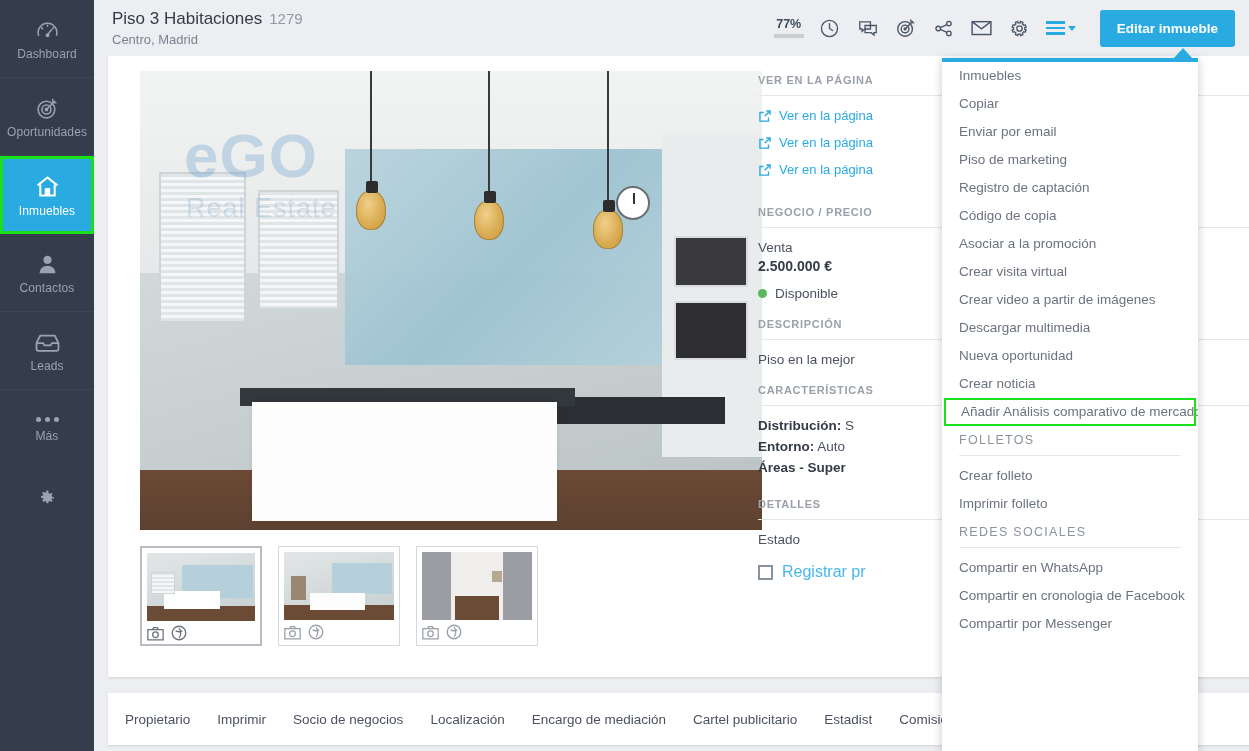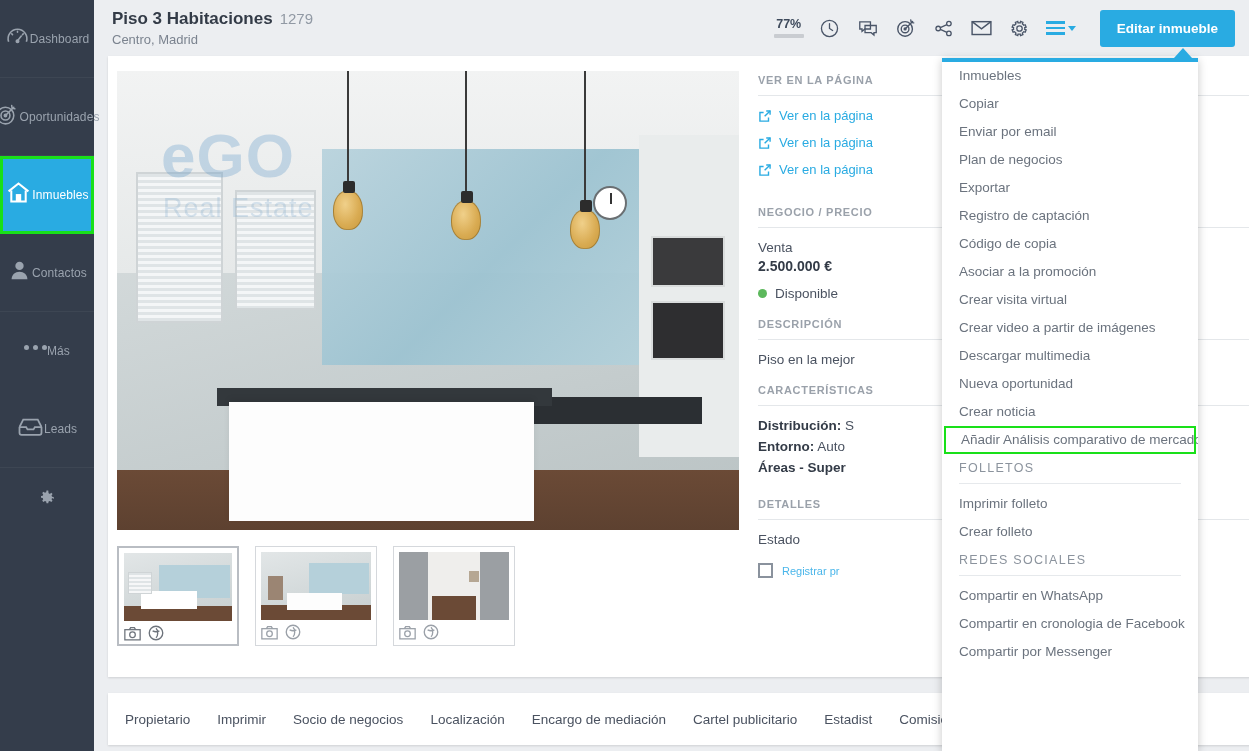--- a/index.html
+++ b/index.html
@@ -14,21 +14,21 @@
   
   .sidebar {
     width: 94px; height: 751px;
     background: #343d4b;
     flex: 0 0 94px;
     position: relative;
     z-index: 5;
   }
   .side-item {
     height: 78px;
-    display: flex; flex-direction: row;
+    display: flex; flex-direction: column;
     align-items: center; justify-content: center;
     color: #9aa3ae;
     font-size: 12px;
     border-bottom: 1px solid #3d4653;
     cursor: pointer;
     position: relative;
   }
   .side-item .ico { margin-bottom: 5px; display:block; line-height: 0; }
   .side-item .lbl { line-height: 1; letter-spacing: .1px; }
   .side-item.active {
@@ -46,21 +46,21 @@
   
   .main { flex: 1; position: relative; height: 751px; background: #eceef1; }
 
   .topbar {
     height: 56px; display: flex; align-items: center;
     padding: 0 14px 0 18px;
     background: #eceef1;
   }
   .title-block { flex: 1; }
   .title-line { display: flex; align-items: baseline; gap: 7px; }
-  .title-main { font-size: 17px; font-weight: bold; color: #333b47; }
+  .title-main { font-size: 17px; font-weight: normal; color: #333b47; }
   .title-ref { font-size: 15px; color: #9199a4; }
   .title-sub { font-size: 13px; color: #7b838f; margin-top: 3px; }
 
   .topicons { display: flex; align-items: center; gap: 14px; }
   .pct-wrap { display:flex; flex-direction:column; align-items:center; cursor:pointer; }
   .pct-val { font-size: 12.5px; font-weight: bold; color: #3e4a5c; line-height:1; }
   .pct-track { width: 30px; height: 4px; background: #c9ccd1; margin-top: 4px; border-radius:1px; overflow:hidden; }
   .pct-fill { height: 100%; background: #d0103a; }
   .tic { width: 24px; height: 24px; display:flex; align-items:center; justify-content:center; cursor:pointer; color:#4a5568; }
   .tic svg { display:block; }
@@ -83,21 +83,21 @@
   .content { position: absolute; top: 56px; left: 0; right: 0; bottom: 0; }
 
   .card {
     position: absolute; left: 14px; top: 0;
     width: 1221px; height: 621px;
     background: #fff;
     box-shadow: 0 1px 2px rgba(0,0,0,.12);
     display: flex;
     overflow: hidden;
   }
-  .gallery { width: 636px; flex: 0 0 636px; padding: 15px 14px 0 9px; }
+  .gallery { width: 636px; flex: 0 0 636px; padding: 15px 14px 0 32px; }
   .hero {
     width: 622px; height: 459px;
     position: relative; overflow: hidden;
     background: linear-gradient(165deg,#dfe3e4 0%, #cfd6d7 40%, #b9c2c3 100%);
   }
   .hero .wm {
     position:absolute; left: 44px; top: 56px;
     font-size: 62px; font-weight: bold; letter-spacing: 1px;
     color: rgba(90,150,200,.30);
     line-height: .95;
@@ -153,21 +153,21 @@
   .d-neg { font-size: 13.5px; color:#4a5260; }
   .d-price { font-size: 14px; font-weight: bold; color:#333b47; margin-top:3px; }
   .d-status { display:flex; align-items:center; gap:8px; margin-top:12px; font-size:13.5px; color:#4a5260;}
   .dot-g { width:9px; height:9px; border-radius:50%; background:#5cb85c; display:block; }
   .d-desc { font-size:13.5px; color:#4a5260; }
   .d-feat { font-size:13.5px; color:#4a5260; margin-bottom:6px; }
   .d-feat b { color:#333b47; }
   .d-estado { font-size:13.5px; color:#4a5260; }
   .chk-row { display:flex; align-items:center; gap:9px; margin-top:16px; }
   .chk { width:15px; height:15px; border:2px solid #8a929d; background:#fff; display:block; }
-  .chk-lbl { font-size:11px; color:#4ab6ea; cursor:pointer; }
+  .chk-lbl { font-size:16px; color:#4ab6ea; cursor:pointer; }
 
   
   .tabbar {
     position: absolute; left: 14px; top: 637px;
     width: 1221px; height: 52px;
     background: #fff; box-shadow: 0 1px 2px rgba(0,0,0,.12);
     display: flex; align-items: center; gap: 27px;
     padding: 0 17px; overflow: hidden;
     font-size: 13.5px; color: #4a5260;
   }
@@ -249,38 +249,38 @@
     <div class="side-item">
       <span class="ico">
         <svg width="25" height="25" viewBox="0 0 24 24" fill="#9aa3ae">
           <circle cx="12" cy="7.6" r="4"></circle>
           <path d="M4.4 20.5c0-4.3 3.4-7.2 7.6-7.2s7.6 2.9 7.6 7.2z"></path>
         </svg>
       </span>
       <span class="lbl">Contactos</span>
     </div>
 
-    <div class="side-item dots">
-      <span class="side-dotrow">
-          <i></i>
-          <i></i>
-          <i></i>
-        </span>
-      <span class="lbl">Más</span>
-    </div>
-
     <div class="side-item">
       <span class="ico">
         <svg width="27" height="25" viewBox="0 0 26 22" fill="none" stroke="#9aa3ae" stroke-width="1.7">
           <path d="M2.4 11.5V17a2 2 0 0 0 2 2h17.2a2 2 0 0 0 2-2v-5.5"></path>
           <path d="M2.4 11.5L6 4.4h14l3.6 7.1"></path>
           <path d="M2.4 11.5h6.4l1.3 2.3h5.8l1.3-2.3h6.4"></path>
         </svg>
       </span>
       <span class="lbl">Leads</span>
+    </div>
+
+    <div class="side-item dots">
+      <span class="side-dotrow">
+          <i></i>
+          <i></i>
+          <i></i>
+        </span>
+      <span class="lbl">Más</span>
     </div>
 
     <div class="side-gear">
       <span>
         <svg width="18" height="18" viewBox="0 0 24 24" fill="#9aa3ae">
           <path d="M12 8.4A3.6 3.6 0 1 0 12 15.6 3.6 3.6 0 0 0 12 8.4zm0 5.6a2 2 0 1 1 0-4 2 2 0 0 1 0 4z"></path>
           <path d="M21 13.2v-2.4l-2.3-.4a7 7 0 0 0-.7-1.7l1.4-1.9-1.7-1.7-1.9 1.4a7 7 0 0 0-1.7-.7L13.7 2h-2.4l-.4 2.3a7 7 0 0 0-1.7.7L7.3 3.6 5.6 5.3 7 7.2a7 7 0 0 0-.7 1.7L4 9.3v2.4l2.3.4c.2.6.4 1.2.7 1.7l-1.4 1.9 1.7 1.7 1.9-1.4c.5.3 1.1.5 1.7.7l.4 2.3h2.4l.4-2.3c.6-.2 1.2-.4 1.7-.7l1.9 1.4 1.7-1.7-1.4-1.9c.3-.5.5-1.1.7-1.7z"></path>
         </svg>
       </span>
     </div>
@@ -552,35 +552,34 @@
         <span class="tb">Comisione</span>
         <span class="tb">Estudio de</span>
       </nav>
     </div>
 
     <div class="dd-arrow"></div>
     <div class="dropdown" id="dropdown">
         <div class="dd-item">Inmuebles</div>
         <div class="dd-item">Copiar</div>
         <div class="dd-item">Enviar por email</div>
-        <div class="dd-item">Plan de negocios</div>
-        <div class="dd-item">Exportar</div>
+        <div class="dd-item">Piso de marketing</div>
         <div class="dd-item">Registro de captación</div>
         <div class="dd-item">Código de copia</div>
         <div class="dd-item">Asociar a la promoción</div>
         <div class="dd-item">Crear visita virtual</div>
         <div class="dd-item">Crear video a partir de imágenes</div>
         <div class="dd-item">Descargar multimedia</div>
         <div class="dd-item">Nueva oportunidad</div>
         <div class="dd-item">Crear noticia</div>
         <div class="dd-item hl">Añadir Análisis comparativo de mercado</div>
         <div class="dd-head">FOLLETOS</div>
         <div class="dd-sep"></div>
+        <div class="dd-item">Crear folleto</div>
         <div class="dd-item">Imprimir folleto</div>
-        <div class="dd-item">Crear folleto</div>
         <div class="dd-head">REDES SOCIALES</div>
         <div class="dd-sep"></div>
         <div class="dd-item">Compartir en WhatsApp</div>
         <div class="dd-item">Compartir en cronologia de Facebook</div>
         <div class="dd-item">Compartir por Messenger</div>
       </div>
   </div>
 </div>
 
 </body></html>

